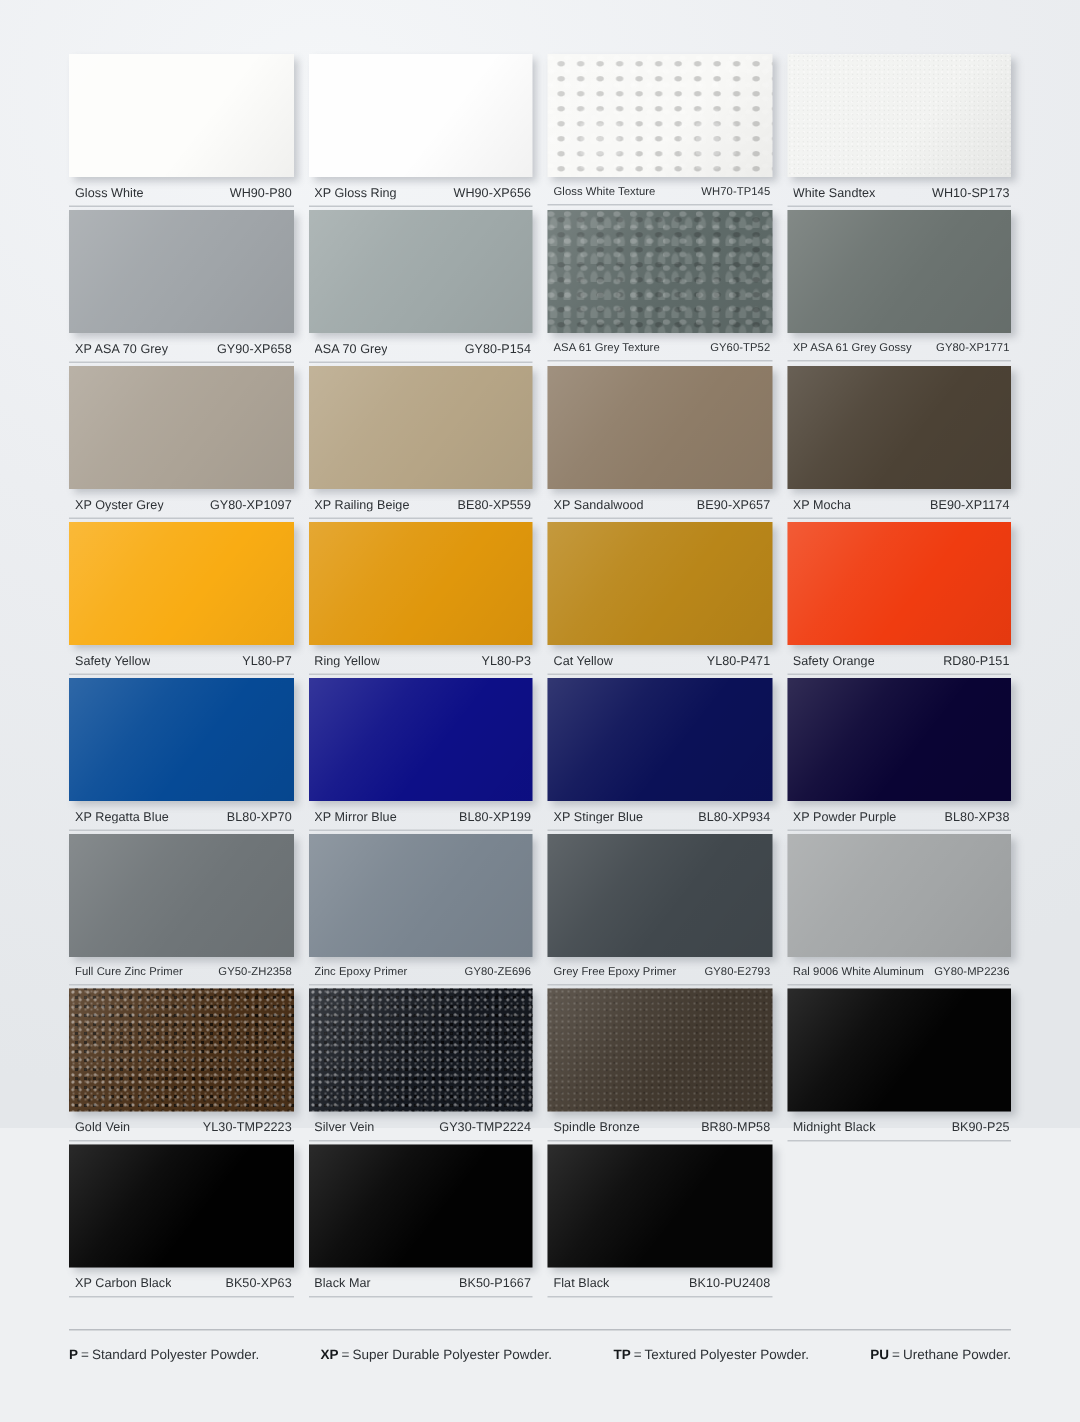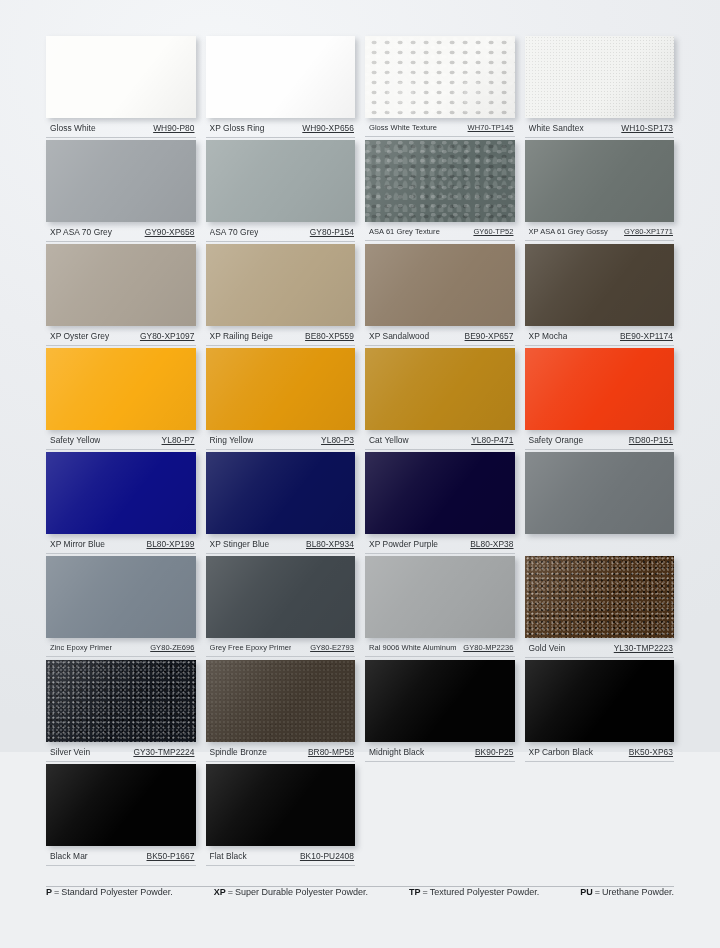--- a/index.html
+++ b/index.html
@@ -115,32 +115,32 @@
     letter-spacing: 0.05px;
     white-space: nowrap;
   }
   .swatch-name {
     overflow: hidden;
     text-overflow: ellipsis;
   }
   .swatch-code {
     padding-left: 4px;
     flex: 0 0 auto;
-    text-decoration: underline;
   }
 
   
   .cell-tight .swatch-caption { font-size: 7.5px; }
 
   #legend {
     position: absolute;
     left: 46px;
     top: 886px;
     width: 628px;
     border-top: 1px solid #b9bdc2;
+    padding-top: 11px;
     display: flex;
     justify-content: space-between;
     font-size: 9px;
     color: #2d3135;
     white-space: nowrap;
   }
   .legend-item { display: inline-block; }
   .legend-key {
     font-weight: bold;
     color: #15181b;
@@ -259,20 +259,27 @@
         </div>
       </div>
       <div class="swatch-cell">
         <div class="swatch-chip " style="background: rgb(240, 60, 16);"></div>
         <div class="swatch-caption">
           <span class="swatch-name">Safety Orange</span>
           <span class="swatch-code">RD80-P151</span>
         </div>
       </div>
       <div class="swatch-cell">
+        <div class="swatch-chip " style="background: rgb(6, 74, 150);"></div>
+        <div class="swatch-caption">
+          <span class="swatch-name">XP Regatta Blue</span>
+          <span class="swatch-code">BL80-XP70</span>
+        </div>
+      </div>
+      <div class="swatch-cell">
         <div class="swatch-chip " style="background: rgb(13, 15, 135);"></div>
         <div class="swatch-caption">
           <span class="swatch-name">XP Mirror Blue</span>
           <span class="swatch-code">BL80-XP199</span>
         </div>
       </div>
       <div class="swatch-cell">
         <div class="swatch-chip " style="background: rgb(11, 17, 87);"></div>
         <div class="swatch-caption">
           <span class="swatch-name">XP Stinger Blue</span>
@@ -281,20 +288,24 @@
       </div>
       <div class="swatch-cell">
         <div class="swatch-chip " style="background: rgb(10, 4, 52);"></div>
         <div class="swatch-caption">
           <span class="swatch-name">XP Powder Purple</span>
           <span class="swatch-code">BL80-XP38</span>
         </div>
       </div>
       <div class="swatch-cell cell-tight">
         <div class="swatch-chip " style="background: rgb(111, 117, 120);"></div>
+        <div class="swatch-caption">
+          <span class="swatch-name">Full Cure Zinc Primer</span>
+          <span class="swatch-code">GY50-ZH2358</span>
+        </div>
       </div>
       <div class="swatch-cell cell-tight">
         <div class="swatch-chip " style="background: rgb(122, 133, 144);"></div>
         <div class="swatch-caption">
           <span class="swatch-name">Zinc Epoxy Primer</span>
           <span class="swatch-code">GY80-ZE696</span>
         </div>
       </div>
       <div class="swatch-cell cell-tight">
         <div class="swatch-chip " style="background: rgb(65, 72, 77);"></div>

